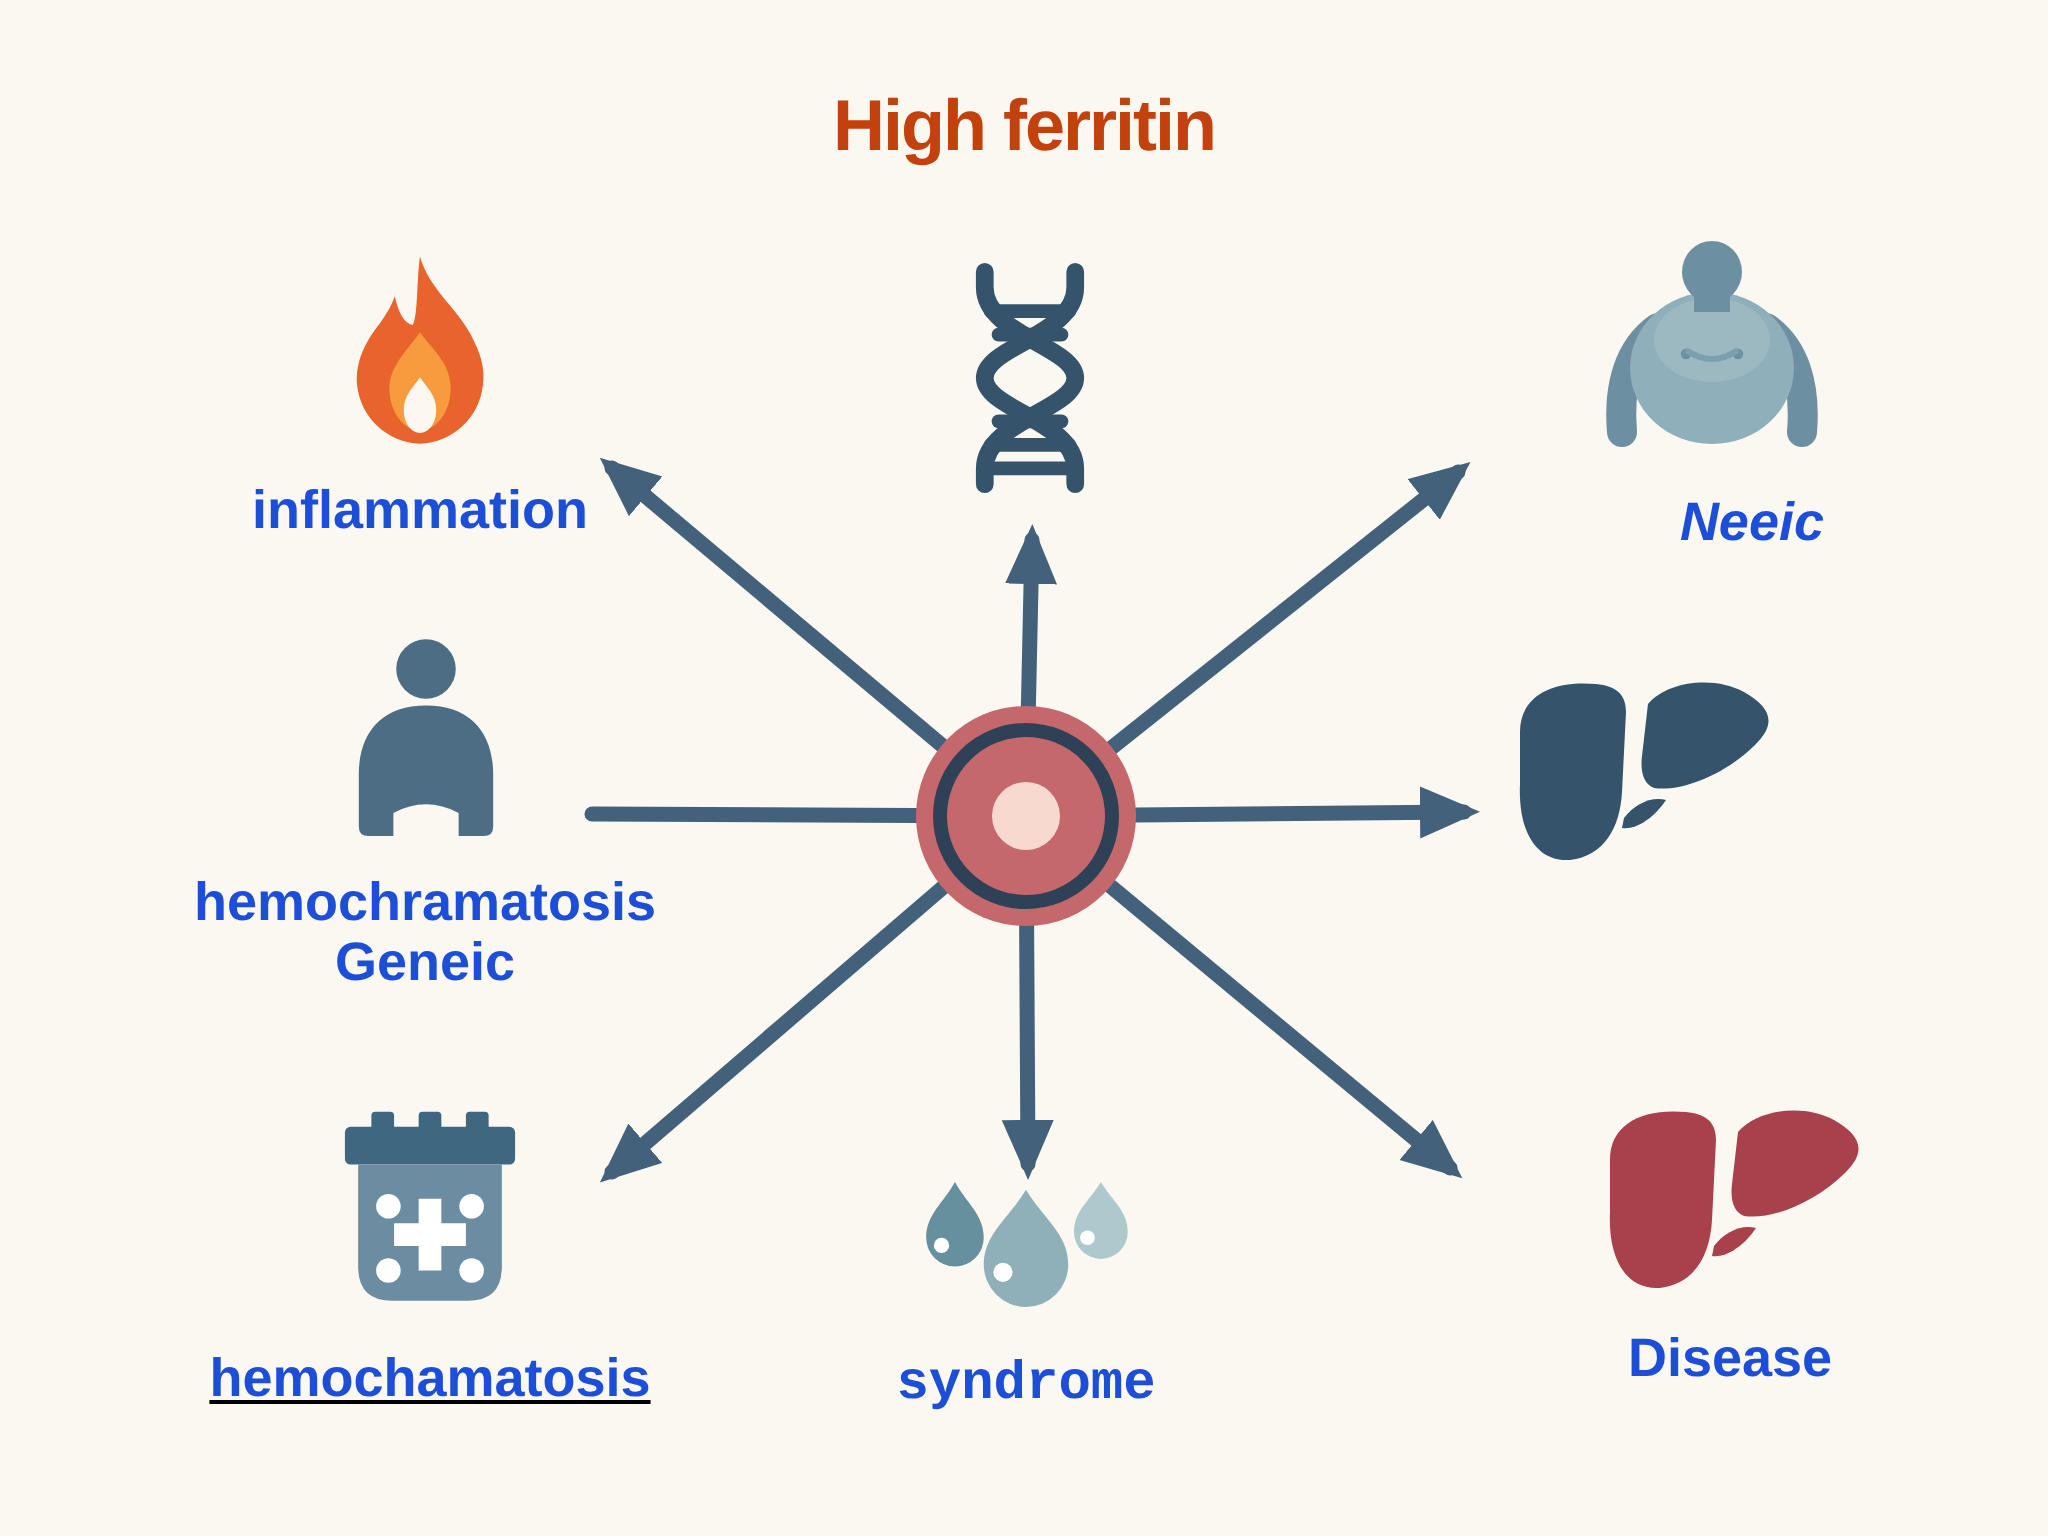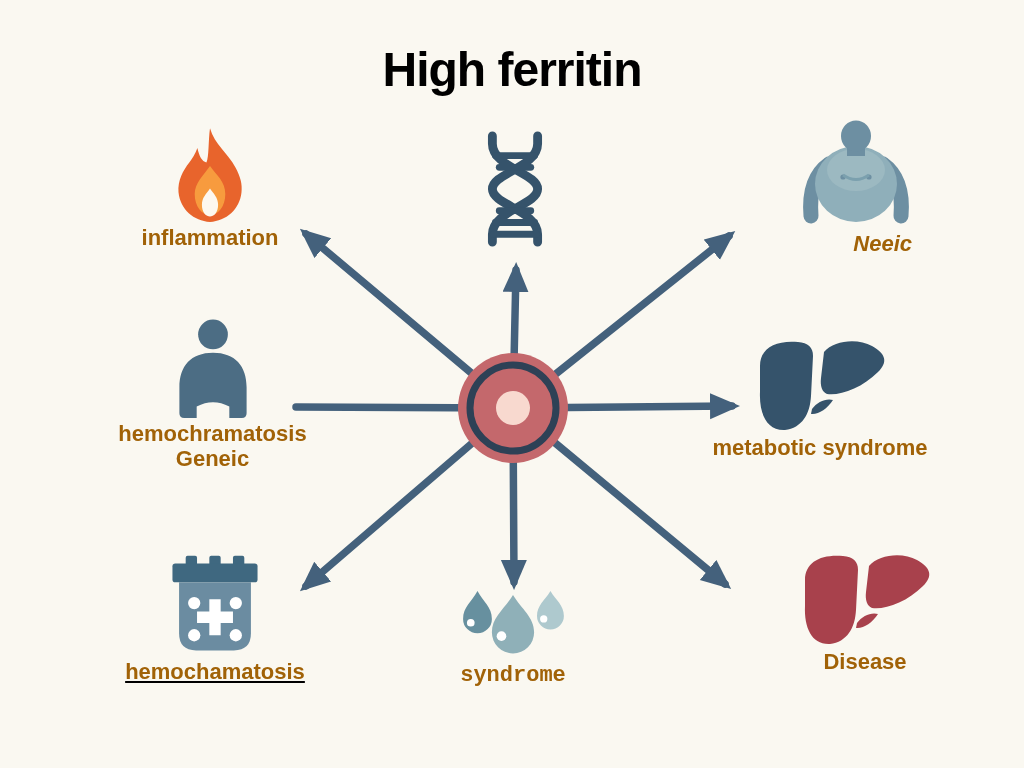--- a/index.html
+++ b/index.html
@@ -3,25 +3,25 @@
 <meta charset="utf-8">
 <style>
   html,body{margin:0;padding:0;}
   body{
     width:1024px;height:768px;position:relative;overflow:hidden;
     background:#faf8f1;
     font-family:"Liberation Sans","DejaVu Sans",sans-serif;
   }
   .title{
     position:absolute;top:42px;left:0;width:1024px;text-align:center;
-    font-size:48px;font-weight:800;color:#000000;letter-spacing:-1px;
+    font-size:36px;font-weight:800;color:#c2410c;letter-spacing:-1px;
   }
   .node{position:absolute;display:flex;flex-direction:column;align-items:center;}
   .node .label{
-    font-size:22px;font-weight:700;color:#a16207;
+    margin-top:14px;font-size:27px;font-weight:700;color:#1d4ed8;
     text-align:center;line-height:1.12;white-space:nowrap;
   }
   .node .label.italic{font-style:italic;}
   #arrow-layer{position:absolute;left:0;top:0;}
   
   #node-inflammation{left:100px;top:126px;width:220px;}
   #node-dna{left:455px;top:130px;width:120px;}
   #node-obesity{left:732px;top:120px;width:180px;align-items:flex-end;}
   #node-genetic{left:80px;top:318px;width:265px;}
   #node-metabolic{left:690px;top:336px;width:260px;}
@@ -111,21 +111,20 @@
 </div>
 
 <div class="node" id="node-metabolic">
   <svg width="140" height="100" viewBox="0 0 140 100">
     <g fill="#35536b">
       <path d="M10 30 C10 12 26 4 48 6 C58 7 63 11 63 20 L61 60 C60 78 52 92 35 94 C17 95 9 78 10 56 Z"></path>
       <path d="M74 16 C84 4 108 2 122 10 C136 18 138 26 128 36 C112 52 90 60 77 58 C72 56 70 50 71 42 Z"></path>
       <path d="M62 73 C67 66 76 62 83 64 C77 73 68 79 61 78 Z"></path>
     </g>
   </svg>
-  <div class="label">metabotic syndrome</div>
 </div>
 
 <div class="node" id="node-hemochromatosis">
   <svg width="104" height="110" viewBox="0 0 110 116">
     <g fill="#3f6880">
       <rect x="24" y="6" width="12" height="12" rx="2"></rect>
       <rect x="49" y="6" width="12" height="12" rx="2"></rect>
       <rect x="74" y="6" width="12" height="12" rx="2"></rect>
       <rect x="10" y="14" width="90" height="20" rx="3"></rect>
     </g>

